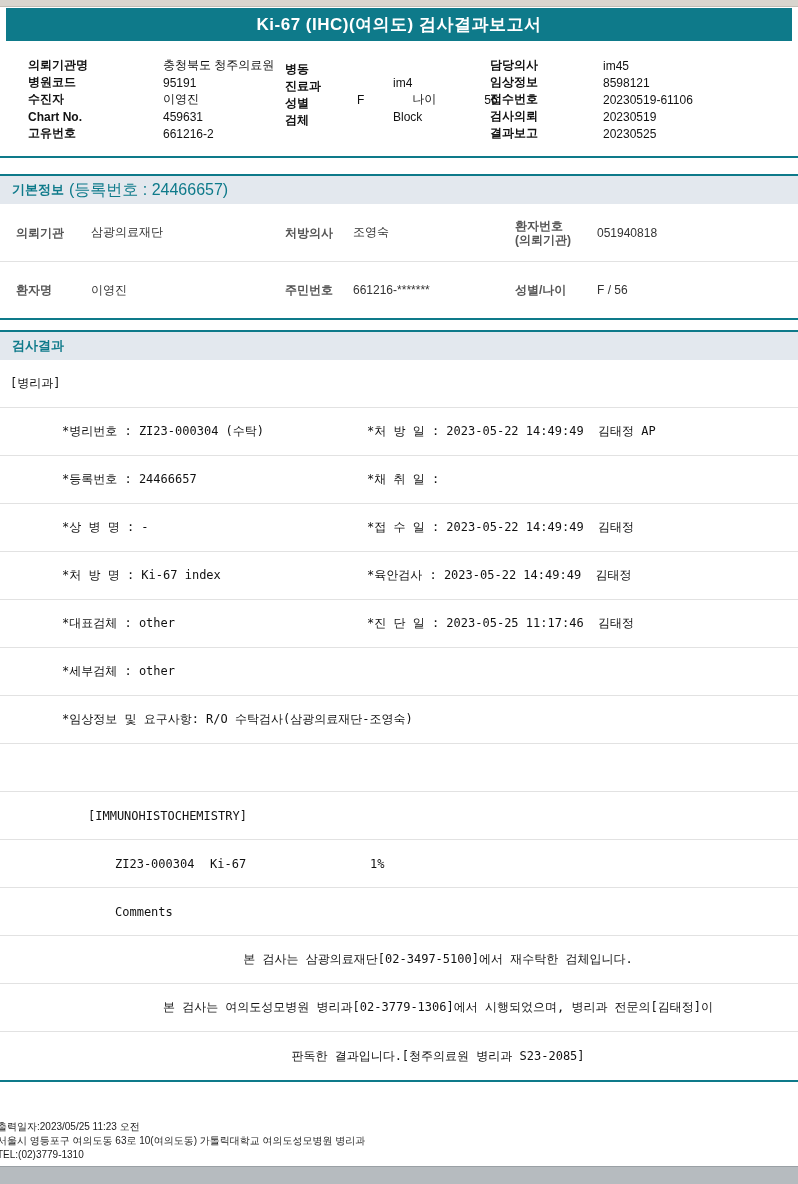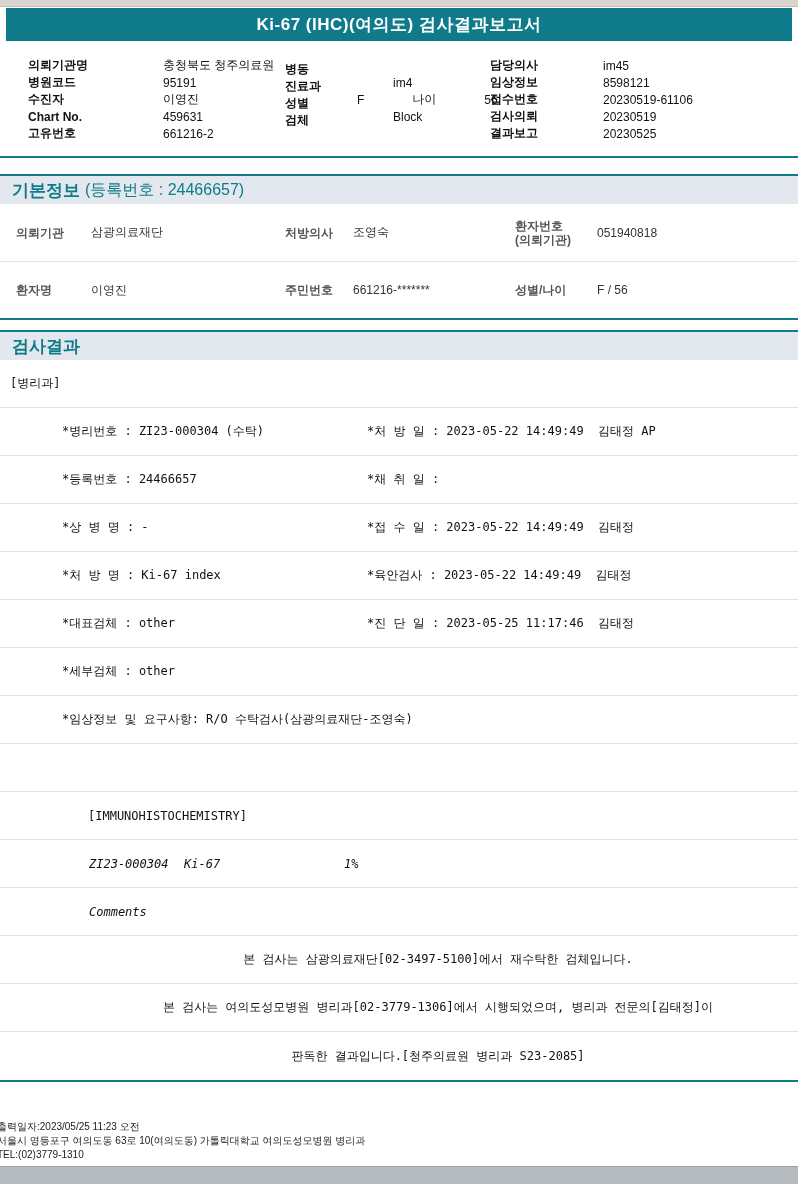--- a/index.html
+++ b/index.html
@@ -27,21 +27,21 @@
   .ph-col3 .ph-label { width:65px; }
   .ph-value-sex { width:50px; }
   .ph-label2 { font-weight:normal; width:30px; }
   
   .section-bar {
     border-top:2px solid var(--teal,#0e7a8a); background:var(--section-bg,#e3e8ee);
     height:30px; display:flex; align-items:center; padding-left:12px; color:var(--teal,#0e7a8a);
   }
   .gap16 { margin-top:16px; }
   .gap10 { margin-top:10px; }
-  .section-title { font-weight:bold; font-size:17px; }
+  .section-title { font-weight:bold; font-size:13px; }
   .section-sub { font-size:16px; margin-left:5px; }
   
   .bi-table { border-bottom:2px solid var(--teal,#0e7a8a); }
   .bi-row { display:flex; height:57px; align-items:center; font-size:12px; }
   .bi-row + .bi-row { border-top:1px solid var(--row-line,#e0e0e0); }
   .bi-g1 { width:285px; padding-left:16px; display:flex; align-items:center; }
   .bi-g2 { width:230px; display:flex; align-items:center; }
   .bi-g3 { flex:1; display:flex; align-items:center; }
   .bi-label { font-weight:bold; color:#555; white-space:pre-line; line-height:14px; }
   .bi-g1 .bi-label { width:75px; }
@@ -50,21 +50,21 @@
   .bi-value { color:#333; }
   
   .res-table { border-bottom:2px solid var(--teal,#0e7a8a); font-family:"DejaVu Sans Mono", monospace; font-size:12px; }
   .res-row { height:48px; display:flex; align-items:center; border-bottom:1px solid var(--row-line,#e4e4e4); white-space:pre; }
   .res-row:last-child { border-bottom:none; }
   .res-left { flex:0 0 305px; }
   .res-right { flex:1; }
   .ind-a { padding-left:10px; }
   .ind-b { padding-left:62px; }
   .ind-c { padding-left:88px; }
-  .ind-d { padding-left:89px;font-style:italic; }
+  .ind-d { padding-left:115px; }
   .ind-e { padding-left:78px;justify-content:center; }
   .ihc-no { width:95px; }
   .ihc-test { width:160px; }
   
   .footer { margin-top:38px; margin-left:-3px; font-size:10px; line-height:14px; color:#1a1a1a; }
   .bottom-strip { position:absolute; left:0; right:0; bottom:0; height:18px; background:var(--bottom-strip,#b6bbbf); border-top:1px solid #9aa0a5; }
 </style>
 </head>
 <body>
 

